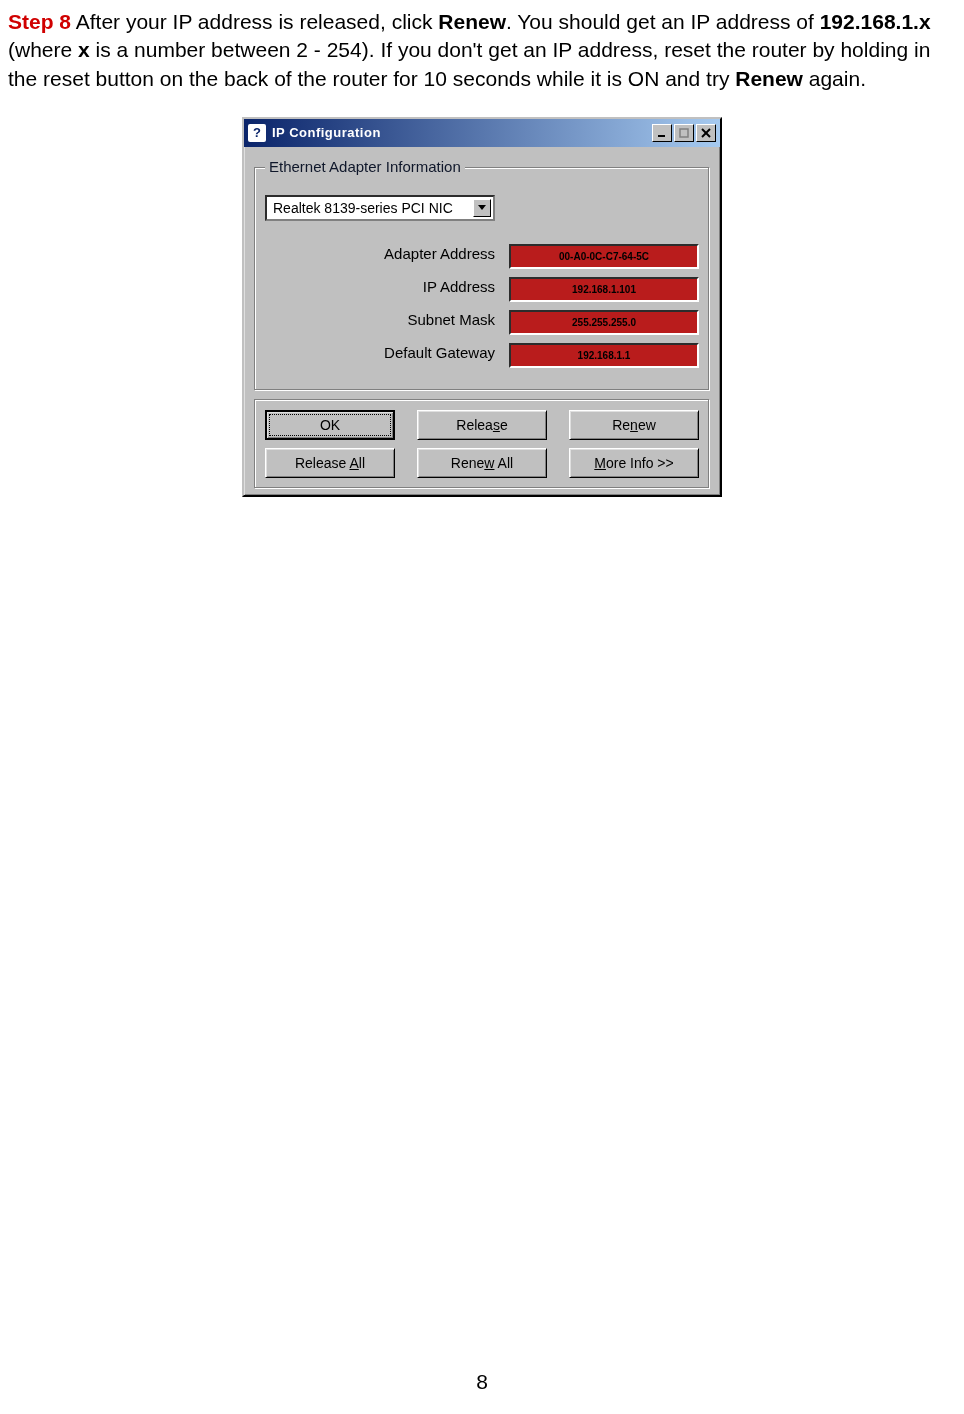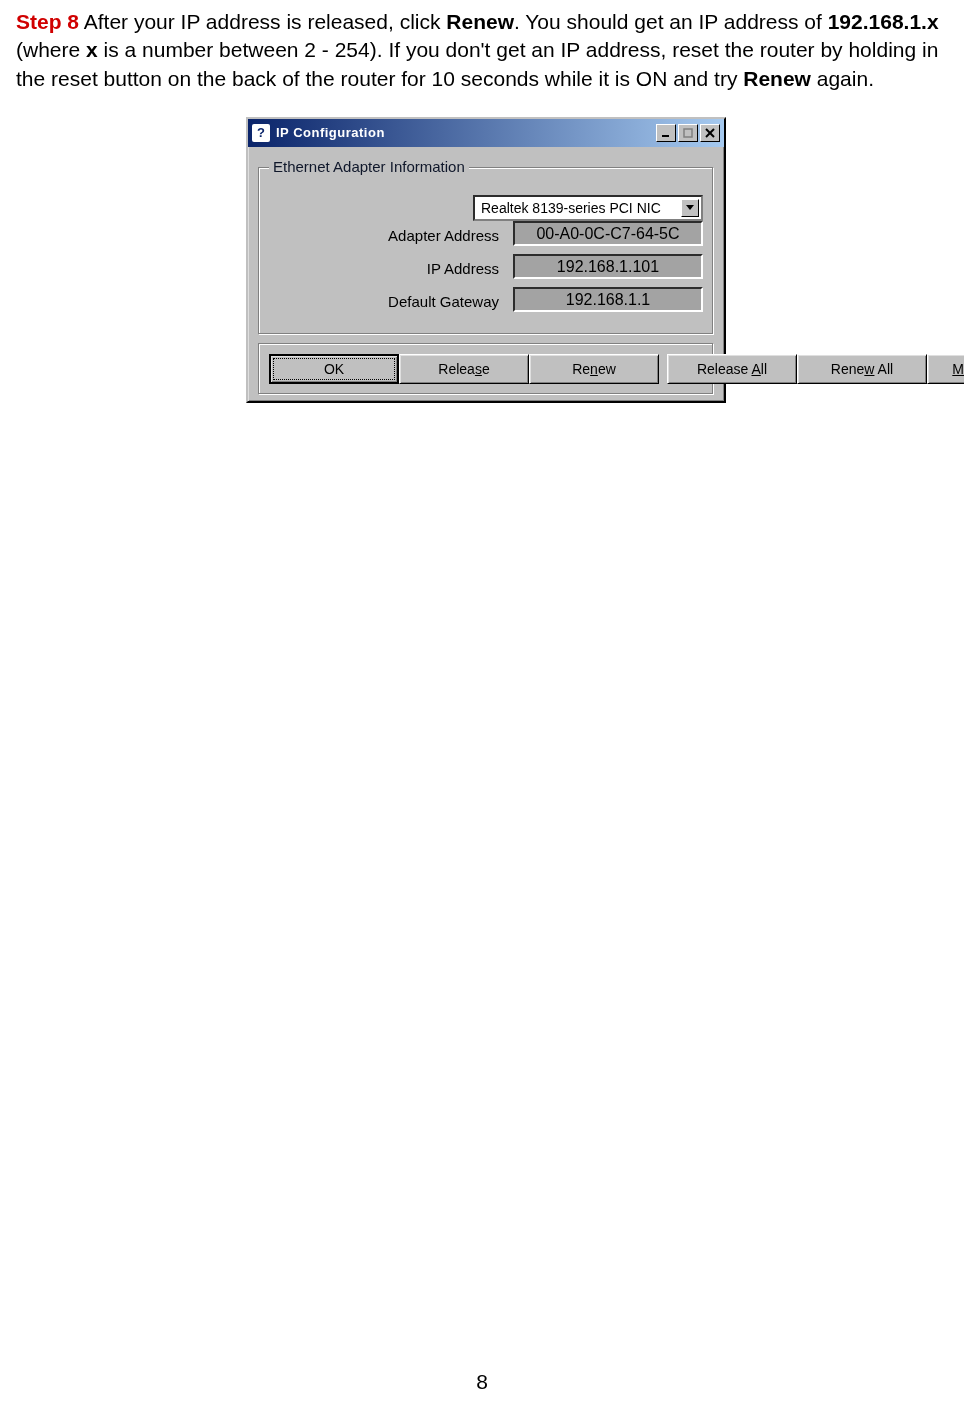--- a/index.html
+++ b/index.html
@@ -10,21 +10,21 @@
     body {
       font-family: Arial, Helvetica, sans-serif;
       font-size: 21px;
       line-height: 1.35;
       background: #fff;
       padding: 0;
     }
     .page {
       width: 964px;
       min-height: 1414px;
-      padding: 8px 0 0 8px;
+      padding: 8px 0 0 0;
       position: relative;
     }
     .instruction {
       padding: 0 8px;
       color: #000;
     }
     .step-label {
       color: #d00000;
       font-weight: bold;
     }
@@ -108,22 +108,22 @@
       position: relative;
     }
     fieldset.groupbox legend {
       padding: 0 4px;
       font-size: 15px;
       color: #0f172a;
       background: #c0c0c0;
     }
     .adapter-row {
       display: flex;
-      justify-content: flex-end;
-      margin-bottom: 0;
+      justify-content: flex-start;
+      margin-bottom: 23px;
     }
     .dropdown {
       width: 230px;
       height: 26px;
       background: #fff;
       border: 2px inset #808080;
       display: flex;
       align-items: center;
       justify-content: space-between;
       padding: 0 2px 0 6px;
@@ -136,52 +136,53 @@
       border: 1px solid #000;
       border-top-color: #fff;
       border-left-color: #fff;
       display: flex;
       align-items: center;
       justify-content: center;
     }
     .dropdown-arrow svg { width: 8px; height: 6px; }
     .field-row {
       display: flex;
-      align-items: flex-end;
+      align-items: flex-start;
       justify-content: flex-end;
       gap: 14px;
       margin-bottom: 8px;
     }
     .field-label {
       font-size: 15px;
       text-align: right;
     }
     .field-value {
       width: 190px;
       height: 25px;
-      background: #a3a3a3;
+      background: #b91c1c;
       border: 2px inset #808080;
       border-top-color: #808080;
       border-left-color: #808080;
       border-right-color: #fff;
       border-bottom-color: #fff;
       display: flex;
       align-items: center;
       justify-content: center;
-      font-size: 16px;
+      font-size: 10px;
+      font-weight: bold;
     }
     .button-panel {
       border: 1px solid #808080;
       border-right-color: #fff;
       border-bottom-color: #fff;
       box-shadow: inset -1px -1px 0 #808080, inset 1px 1px 0 #fff;
       margin-top: 8px;
       padding: 10px;
       display: flex;
-      flex-direction: row;
+      flex-direction: column;
       gap: 8px;
     }
     .button-row {
       display: flex;
       justify-content: space-between;
     }
     .win-button {
       width: 130px;
       height: 30px;
       background: #c0c0c0;
@@ -270,20 +271,24 @@
 
           <div class="field-row">
             <div class="field-label">Adapter Address</div>
             <div class="field-value">00-A0-0C-C7-64-5C</div>
           </div>
           <div class="field-row">
             <div class="field-label">IP Address</div>
             <div class="field-value">192.168.1.101</div>
           </div>
           <div class="field-row">
+            <div class="field-label">Subnet Mask</div>
+            <div class="field-value">255.255.255.0</div>
+          </div>
+          <div class="field-row">
             <div class="field-label">Default Gateway</div>
             <div class="field-value">192.168.1.1</div>
           </div>
         </fieldset>
 
         <div class="button-panel">
           <div class="button-row">
             <div class="win-button default">
               <span class="inner-focus"></span>
               <span>OK</span>

